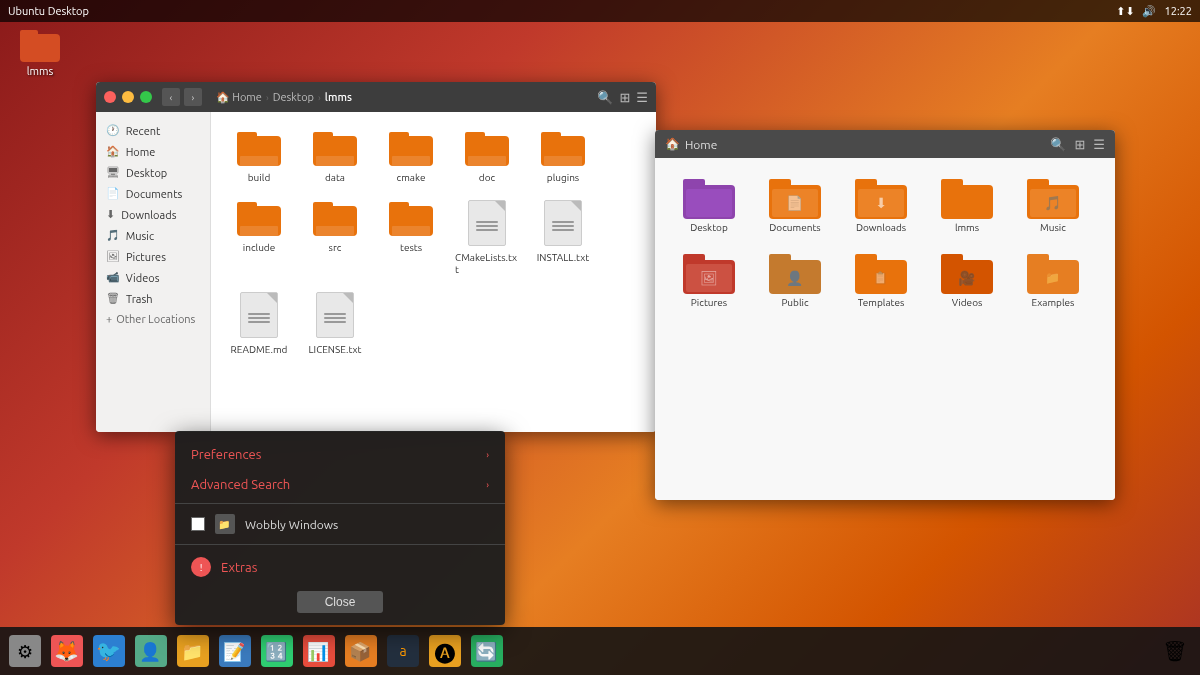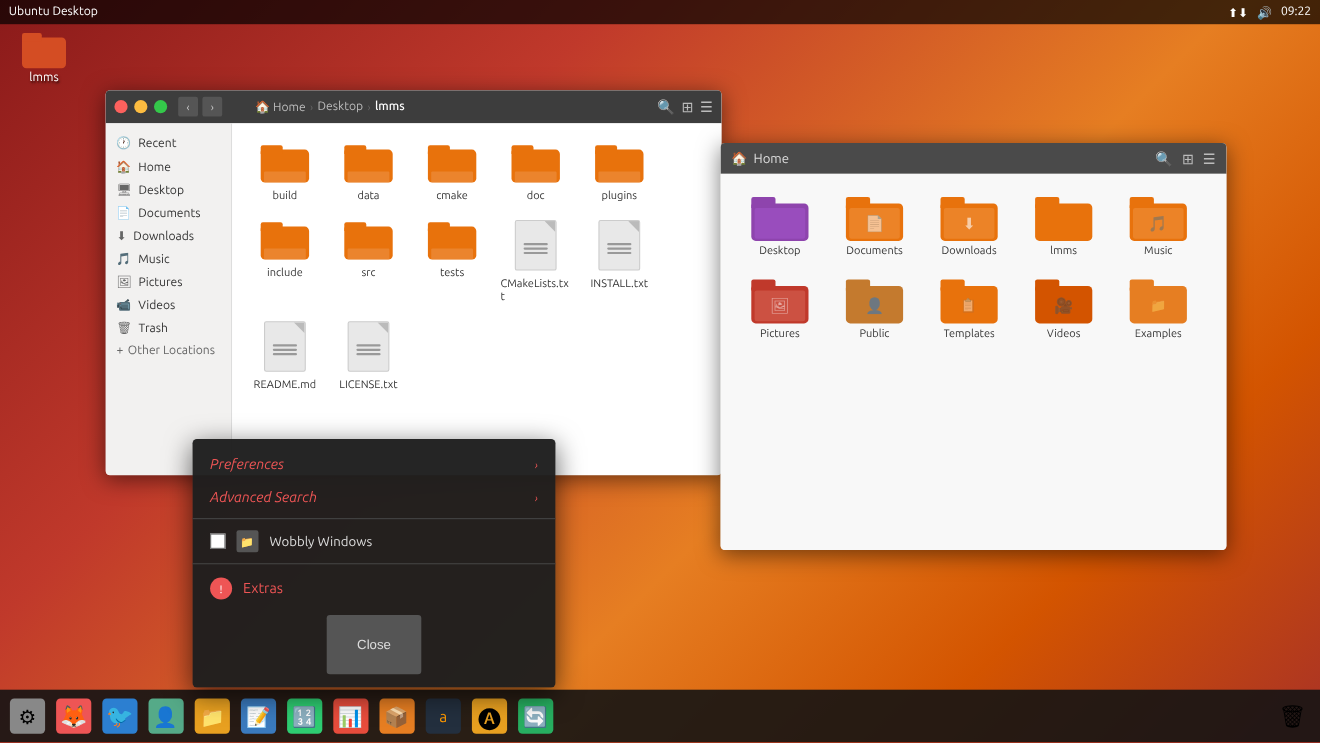--- a/index.html
+++ b/index.html
@@ -118,21 +118,21 @@
       border-radius: 2px;
       display: flex; align-items: center; justify-content: center;
       color: #ccc; font-size: 10px; cursor: pointer;
     }
 
     .titlebar-breadcrumb {
       display: flex;
       align-items: center;
       gap: 4px;
       flex: 1;
-      margin-left: 24px;
+      margin-left: 8px;
     }
     .breadcrumb-item {
       color: #bbb;
       font-size: 11px;
       display: flex; align-items: center; gap: 3px;
     }
     .breadcrumb-item.active { color: #fff; font-weight: 500; }
     .breadcrumb-sep { color: #666; font-size: 10px; }
 
     .titlebar-actions {
@@ -380,21 +380,20 @@
       box-shadow: 0 6px 24px rgba(0,0,0,0.6);
     }
     .menu-item {
       display: flex;
       align-items: center;
       justify-content: space-between;
       padding: 8px 16px;
       color: #e55;
       font-size: 13px;
       cursor: pointer;
-      font-style: italic;
     }
     .menu-separator { height: 1px; background: #444; margin: 4px 0; }
     .menu-checkbox-row {
       display: flex;
       align-items: center;
       gap: 10px;
       padding: 6px 16px;
       color: #ddd;
       font-size: 12px;
       cursor: pointer;
@@ -425,21 +424,21 @@
     }
     .menu-btn-row {
       display: flex;
       justify-content: center;
       padding: 6px 16px 4px;
     }
     .close-btn {
       background: #555;
       color: #ddd;
       border: none;
-      padding: 20px 28px;
+      padding: 4px 28px;
       border-radius: 3px;
       font-size: 12px;
       cursor: pointer;
     }
 
     
     .taskbar {
       position: absolute;
       bottom: 0; left: 0; right: 0;
       height: 48px;
@@ -489,21 +488,21 @@
 
 <div class="desktop-bg"></div>
 
 <div class="topbar">
   <div class="topbar-left">
     <span>Ubuntu Desktop</span>
   </div>
   <div class="topbar-right">
     <span>⬆⬇</span>
     <span>🔊</span>
-    <span>09:22</span>
+    <span>12:22</span>
   </div>
 </div>
 
 <div class="desktop-icon">
   <div class="folder-icon-large"></div>
   <span>lmms</span>
 </div>
 
 <div class="file-manager-1">
   <div class="titlebar">

